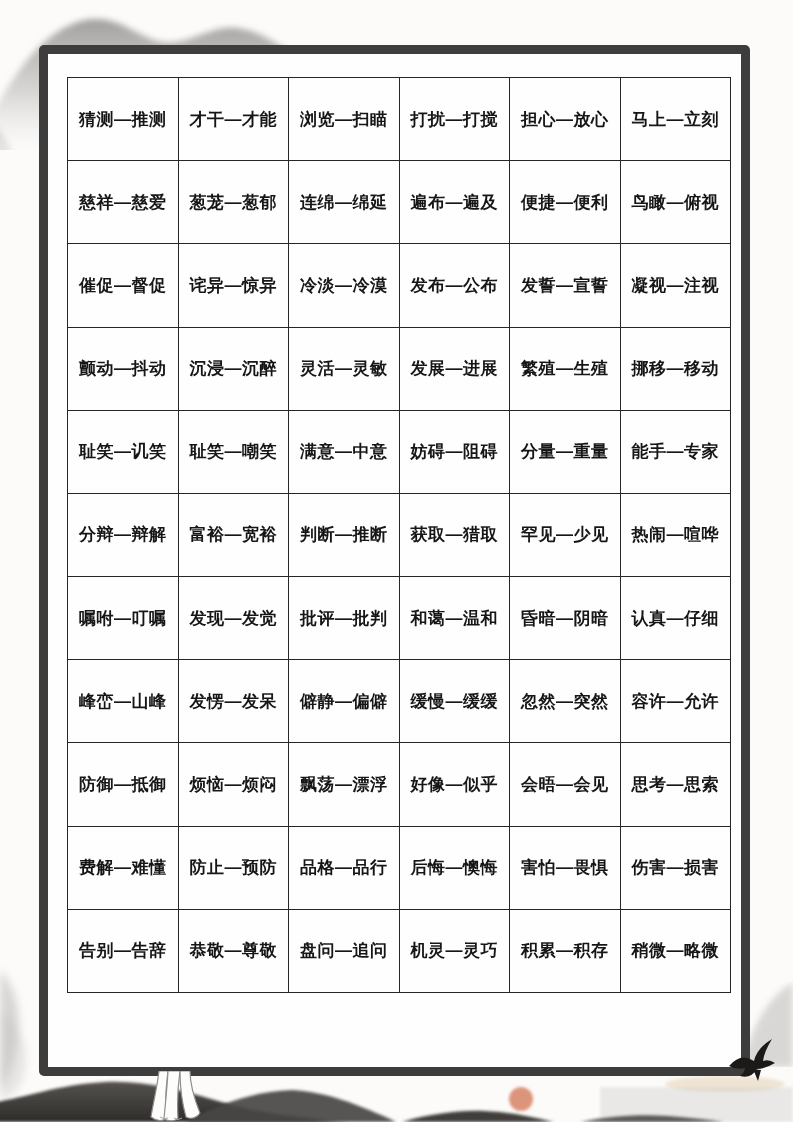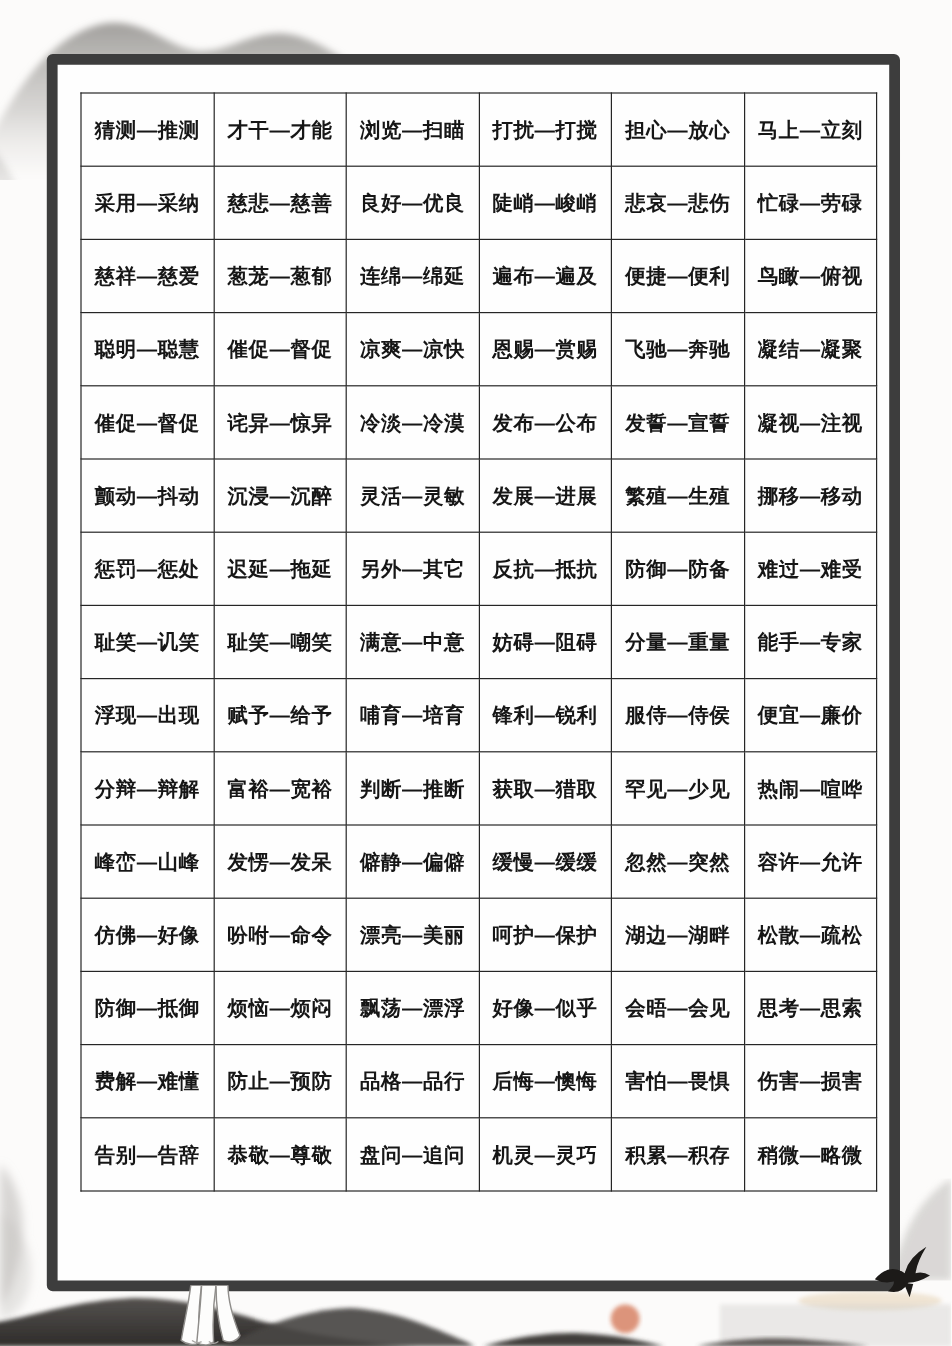--- a/index.html
+++ b/index.html
@@ -99,106 +99,74 @@
       <tbody>
           <tr>
             <td>猜测—推测</td>
             <td>才干—才能</td>
             <td>浏览—扫瞄</td>
             <td>打扰—打搅</td>
             <td>担心—放心</td>
             <td>马上—立刻</td>
           </tr>
           <tr>
-            <td>采用—采纳</td>
-            <td>慈悲—慈善</td>
-            <td>良好—优良</td>
-            <td>陡峭—峻峭</td>
-            <td>悲哀—悲伤</td>
-            <td>忙碌—劳碌</td>
-          </tr>
-          <tr>
             <td>慈祥—慈爱</td>
             <td>葱茏—葱郁</td>
             <td>连绵—绵延</td>
             <td>遍布—遍及</td>
             <td>便捷—便利</td>
             <td>鸟瞰—俯视</td>
           </tr>
           <tr>
-            <td>聪明—聪慧</td>
-            <td>催促—督促</td>
-            <td>凉爽—凉快</td>
-            <td>恩赐—赏赐</td>
-            <td>飞驰—奔驰</td>
-            <td>凝结—凝聚</td>
-          </tr>
-          <tr>
             <td>催促—督促</td>
             <td>诧异—惊异</td>
             <td>冷淡—冷漠</td>
             <td>发布—公布</td>
             <td>发誓—宣誓</td>
             <td>凝视—注视</td>
           </tr>
           <tr>
             <td>颤动—抖动</td>
             <td>沉浸—沉醉</td>
             <td>灵活—灵敏</td>
             <td>发展—进展</td>
             <td>繁殖—生殖</td>
             <td>挪移—移动</td>
           </tr>
           <tr>
-            <td>惩罚—惩处</td>
-            <td>迟延—拖延</td>
-            <td>另外—其它</td>
-            <td>反抗—抵抗</td>
-            <td>防御—防备</td>
-            <td>难过—难受</td>
-          </tr>
-          <tr>
             <td>耻笑—讥笑</td>
             <td>耻笑—嘲笑</td>
             <td>满意—中意</td>
             <td>妨碍—阻碍</td>
             <td>分量—重量</td>
             <td>能手—专家</td>
           </tr>
           <tr>
-            <td>浮现—出现</td>
-            <td>赋予—给予</td>
-            <td>哺育—培育</td>
-            <td>锋利—锐利</td>
-            <td>服侍—侍侯</td>
-            <td>便宜—廉价</td>
-          </tr>
-          <tr>
             <td>分辩—辩解</td>
             <td>富裕—宽裕</td>
             <td>判断—推断</td>
             <td>获取—猎取</td>
             <td>罕见—少见</td>
             <td>热闹—喧哗</td>
           </tr>
           <tr>
+            <td>嘱咐—叮嘱</td>
+            <td>发现—发觉</td>
+            <td>批评—批判</td>
+            <td>和蔼—温和</td>
+            <td>昏暗—阴暗</td>
+            <td>认真—仔细</td>
+          </tr>
+          <tr>
             <td>峰峦—山峰</td>
             <td>发愣—发呆</td>
             <td>僻静—偏僻</td>
             <td>缓慢—缓缓</td>
             <td>忽然—突然</td>
             <td>容许—允许</td>
-          </tr>
-          <tr>
-            <td>仿佛—好像</td>
-            <td>吩咐—命令</td>
-            <td>漂亮—美丽</td>
-            <td>呵护—保护</td>
-            <td>湖边—湖畔</td>
-            <td>松散—疏松</td>
           </tr>
           <tr>
             <td>防御—抵御</td>
             <td>烦恼—烦闷</td>
             <td>飘荡—漂浮</td>
             <td>好像—似乎</td>
             <td>会晤—会见</td>
             <td>思考—思索</td>
           </tr>
           <tr>

